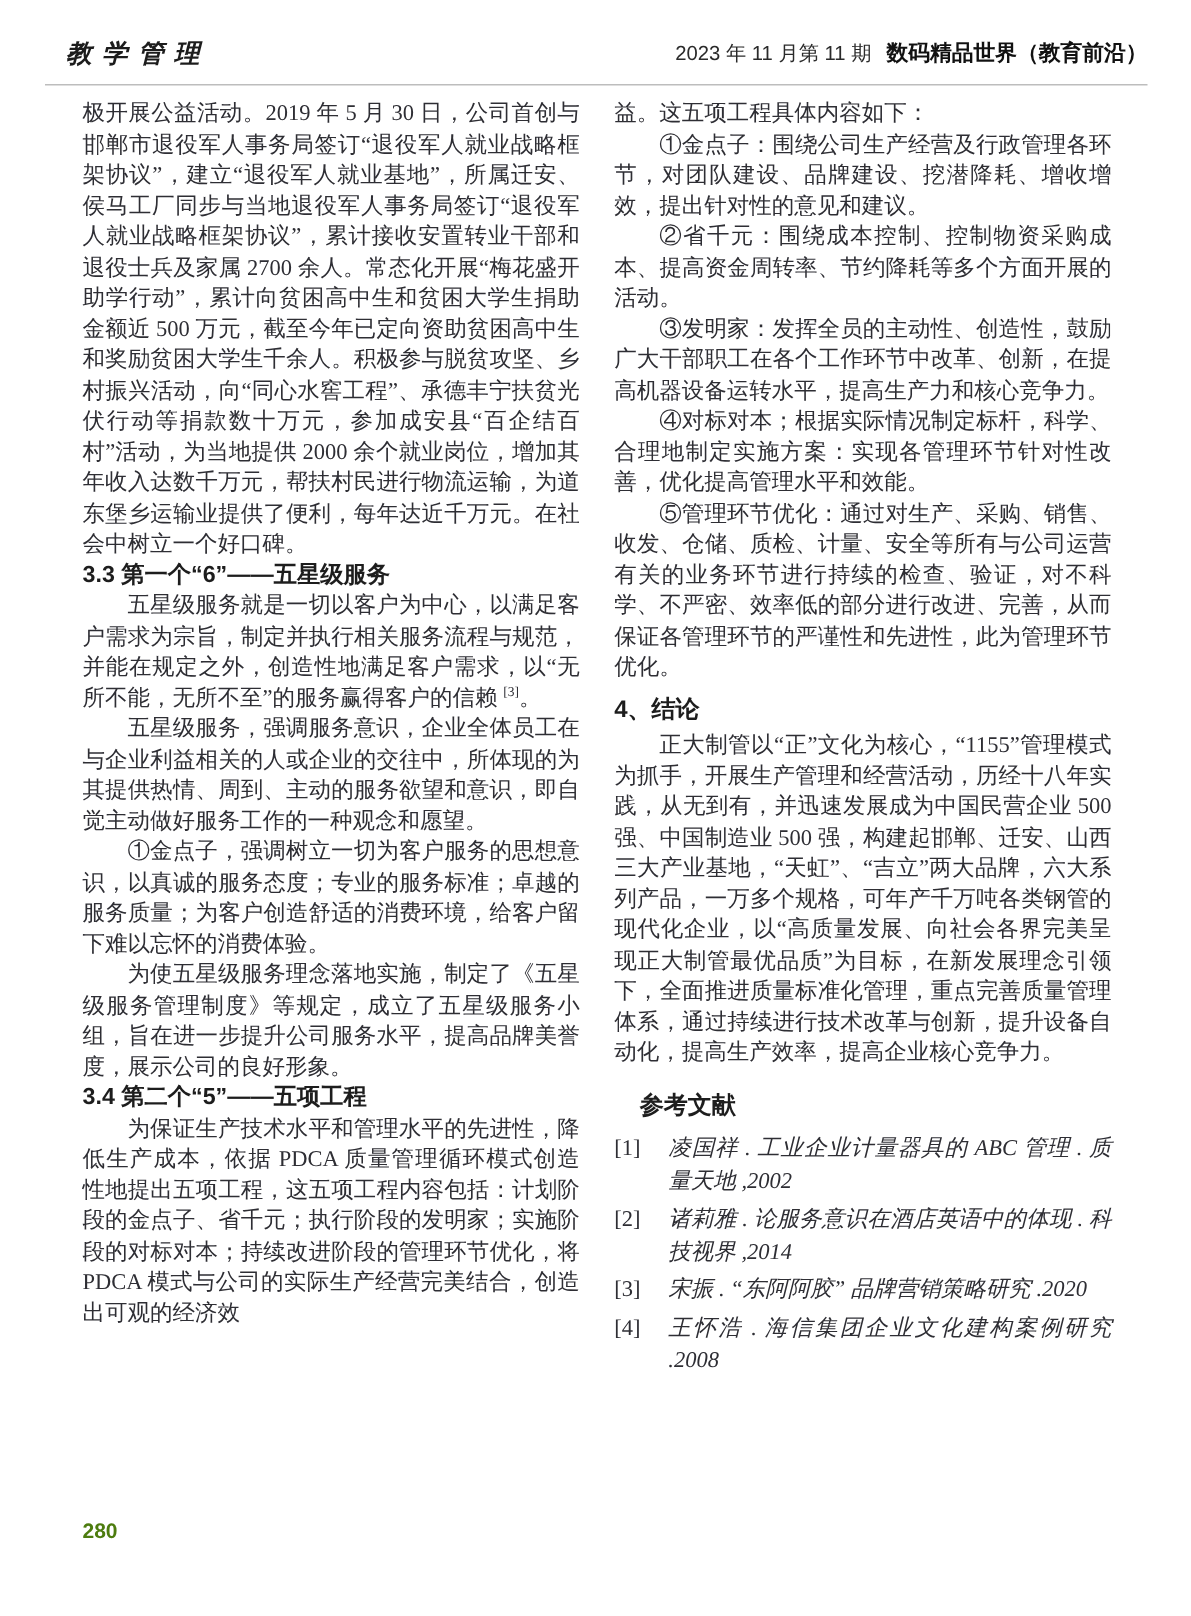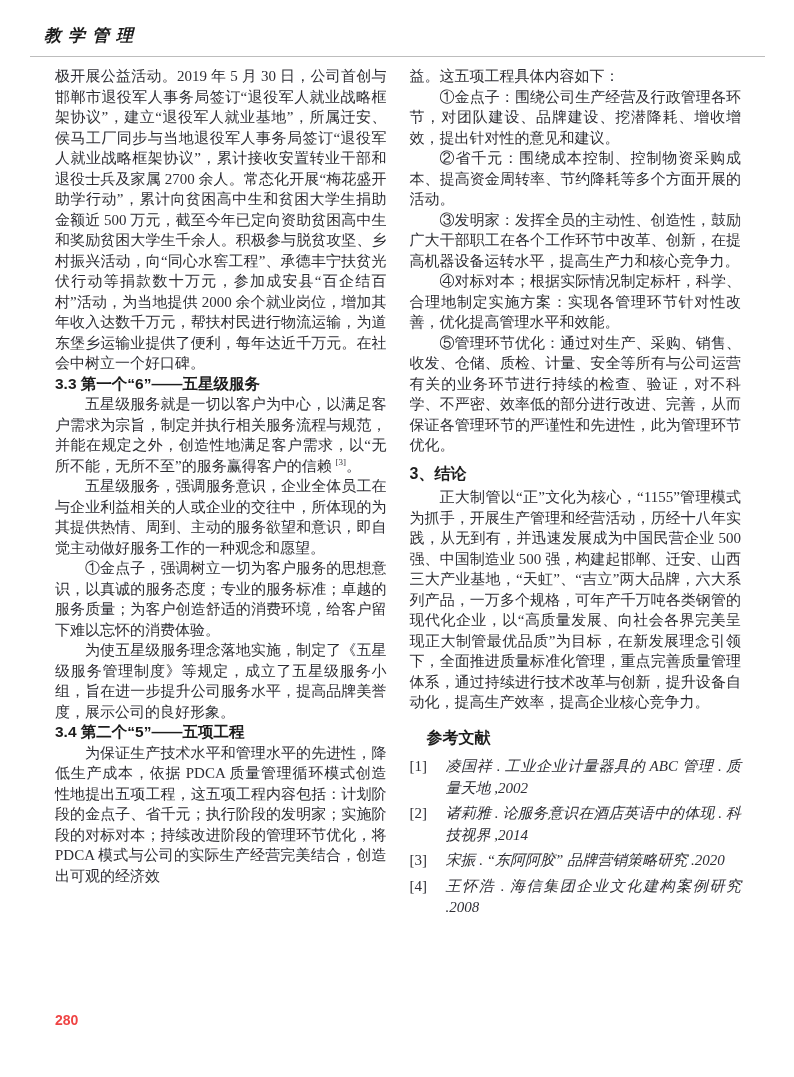--- a/index.html
+++ b/index.html
@@ -66,30 +66,34 @@
     margin-bottom:4px;
     color:#2e2e34;
   }
   .ref-num { flex:none; width:36px; font-style:normal; }
   .ref-text { flex:1; text-align:justify; }
 
   
   .page-number {
     position:absolute; left:55px; top:1012px;
     font-family:"Liberation Sans","DejaVu Sans",sans-serif;
-    font-size:14px; font-weight:600; color:#ef4444;
+    font-size:14px; font-weight:600; color:#4d7c0f;
   }
 </style>
 </head>
 <body>
 
 <div class="page">
 
   <div class="header">
     <span class="journal-section">教学管理</span>
+    <span class="header-right">
+      <span class="issue-info">2023 年 11 月第 11 期</span>
+      <span class="journal-name">数码精品世界（教育前沿）</span>
+    </span>
   </div>
 
   <div class="content">
 
     <div class="col">
       <p class="cont">极开展公益活动。2019 年 5 月 30 日，公司首创与邯郸市退役军人事务局签订“退役军人就业战略框架协议”，建立“退役军人就业基地”，所属迁安、侯马工厂同步与当地退役军人事务局签订“退役军人就业战略框架协议”，累计接收安置转业干部和退役士兵及家属 2700 余人。常态化开展“梅花盛开助学行动”，累计向贫困高中生和贫困大学生捐助金额近 500 万元，截至今年已定向资助贫困高中生和奖励贫困大学生千余人。积极参与脱贫攻坚、乡村振兴活动，向“同心水窖工程”、承德丰宁扶贫光伏行动等捐款数十万元，参加成安县“百企结百村”活动，为当地提供 2000 余个就业岗位，增加其年收入达数千万元，帮扶村民进行物流运输，为道东堡乡运输业提供了便利，每年达近千万元。在社会中树立一个好口碑。</p>
       <h3>3.3 第一个“6”——五星级服务</h3>
       <p><span>五星级服务就是一切以客户为中心，以满足客户需求为宗旨，制定并执行相关服务流程与规范，并能在规定之外，创造性地满足客户需求，以“无所不能，无所不至”的服务赢得客户的信赖 </span><sup class="citation">[3]</sup><span>。</span></p>
       <p>五星级服务，强调服务意识，企业全体员工在与企业利益相关的人或企业的交往中，所体现的为其提供热情、周到、主动的服务欲望和意识，即自觉主动做好服务工作的一种观念和愿望。</p>
       <p>①金点子，强调树立一切为客户服务的思想意识，以真诚的服务态度；专业的服务标准；卓越的服务质量；为客户创造舒适的消费环境，给客户留下难以忘怀的消费体验。</p>
@@ -98,21 +102,21 @@
       <p>为保证生产技术水平和管理水平的先进性，降低生产成本，依据 PDCA 质量管理循环模式创造性地提出五项工程，这五项工程内容包括：计划阶段的金点子、省千元；执行阶段的发明家；实施阶段的对标对本；持续改进阶段的管理环节优化，将 PDCA 模式与公司的实际生产经营完美结合，创造出可观的经济效</p>
     </div>
 
     <div class="col">
       <p class="cont">益。这五项工程具体内容如下：</p>
       <p>①金点子：围绕公司生产经营及行政管理各环节，对团队建设、品牌建设、挖潜降耗、增收增效，提出针对性的意见和建议。</p>
       <p>②省千元：围绕成本控制、控制物资采购成本、提高资金周转率、节约降耗等多个方面开展的活动。</p>
       <p>③发明家：发挥全员的主动性、创造性，鼓励广大干部职工在各个工作环节中改革、创新，在提高机器设备运转水平，提高生产力和核心竞争力。</p>
       <p>④对标对本；根据实际情况制定标杆，科学、合理地制定实施方案：实现各管理环节针对性改善，优化提高管理水平和效能。</p>
       <p>⑤管理环节优化：通过对生产、采购、销售、收发、仓储、质检、计量、安全等所有与公司运营有关的业务环节进行持续的检查、验证，对不科学、不严密、效率低的部分进行改进、完善，从而保证各管理环节的严谨性和先进性，此为管理环节优化。</p>
-      <h3 class="conclusion-heading">3、结论</h3>
+      <h3 class="conclusion-heading">4、结论</h3>
       <p>正大制管以“正”文化为核心，“1155”管理模式为抓手，开展生产管理和经营活动，历经十八年实践，从无到有，并迅速发展成为中国民营企业 500 强、中国制造业 500 强，构建起邯郸、迁安、山西三大产业基地，“天虹”、“吉立”两大品牌，六大系列产品，一万多个规格，可年产千万吨各类钢管的现代化企业，以“高质量发展、向社会各界完美呈现正大制管最优品质”为目标，在新发展理念引领下，全面推进质量标准化管理，重点完善质量管理体系，通过持续进行技术改革与创新，提升设备自动化，提高生产效率，提高企业核心竞争力。</p>
 
       <h3 class="refs-heading">参考文献</h3>
 
       <div class="refs">
         <div class="ref-row">
           <span class="ref-num">[1]</span>
           <span class="ref-text">凌国祥 . 工业企业计量器具的 ABC 管理 . 质量天地 ,2002</span>
         </div>
         <div class="ref-row">

